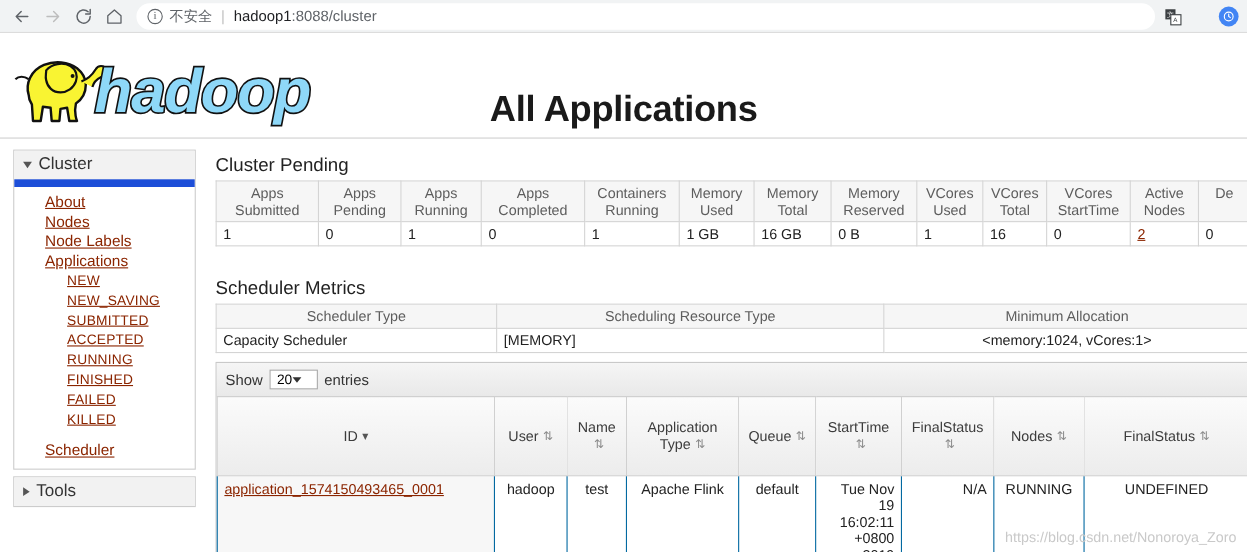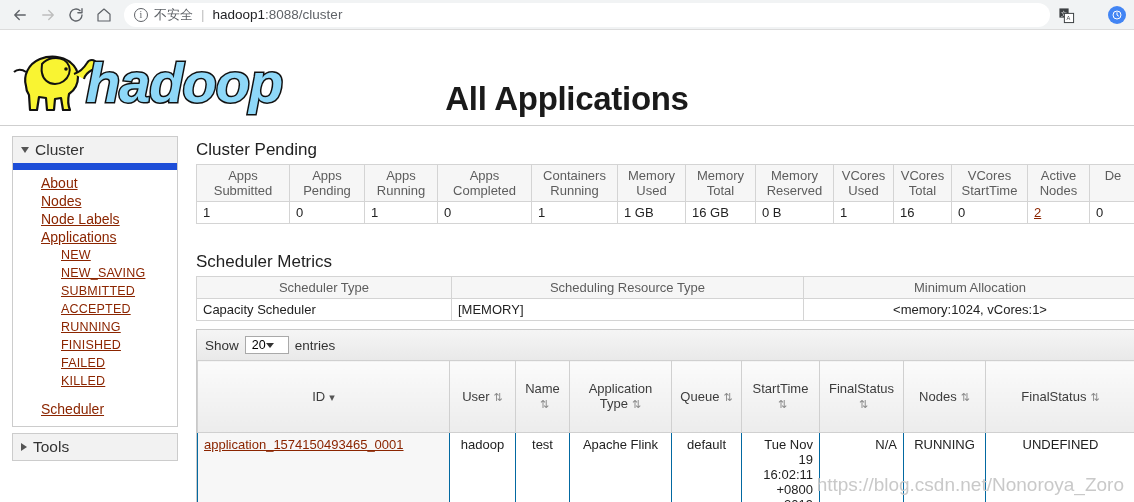--- a/index.html
+++ b/index.html
@@ -219,21 +219,21 @@
   table.dt td.tall { height:86px; }
   .dt-foot {
     padding:6px 8px;
     font-size:13.5px; color:#333;
     background:linear-gradient(#eeeeee,#dedede);
     border-top:1px solid #c9c9c9;
   }
 
   .watermark {
     position:absolute; right:10px; bottom:6px;
-    color:#c9c9c9; font-size:19px;
+    color:#c9c9c9; font-size:13px;
     pointer-events:none;
   }
 </style>
 </head>
 <body>
 
 <div class="browser-bar">
   <div class="nav-btns">
     <div class="nav-btn">
       <svg width="18" height="18" viewBox="0 0 24 24">

